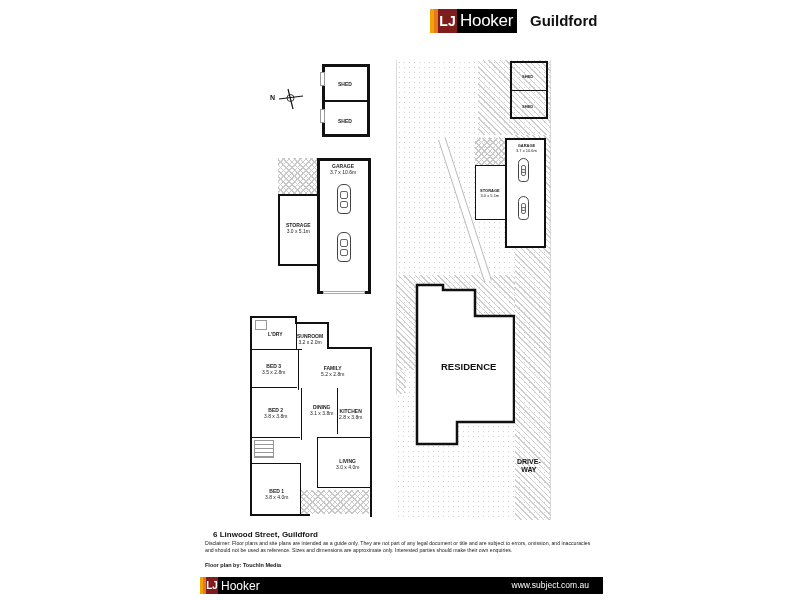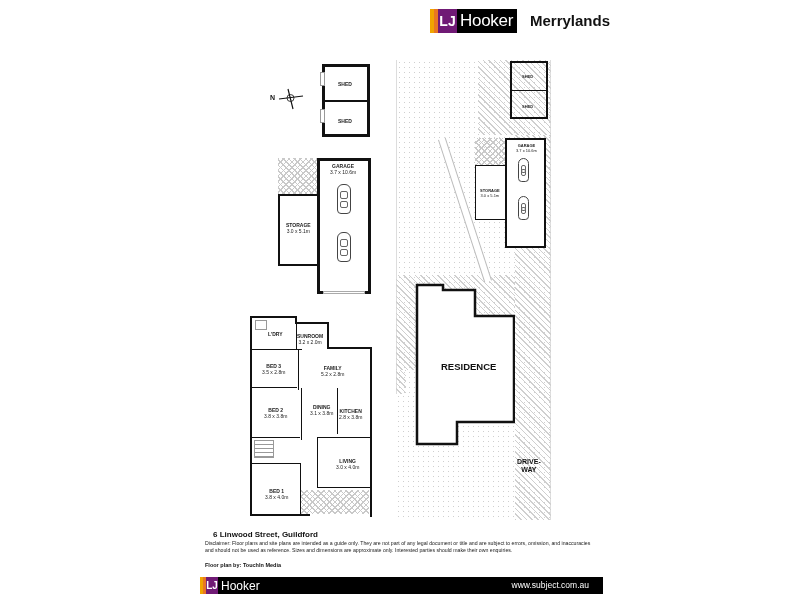--- a/index.html
+++ b/index.html
@@ -3,21 +3,21 @@
 <meta charset="utf-8">
 <style>
   * { box-sizing: border-box; margin: 0; padding: 0; }
   html, body { width: 800px; height: 600px; background: #ffffff; overflow: hidden; }
   body { position: relative; font-family: "Liberation Sans", sans-serif; color: #111; }
   .abs { position: absolute; }
 
   
   .logo { position: absolute; display: flex; align-items: stretch; }
   .logo .bar { width: 4px; }
-  .logo .lj { background: #701a75; color: #fff; font-weight: bold; display:flex; align-items:center; justify-content:center; }
+  .logo .lj { background: #7f1d1d; color: #fff; font-weight: bold; display:flex; align-items:center; justify-content:center; }
   .logo .name { background: #000; color: #fff; display:flex; align-items:center; }
   .hdr-logo { left: 430px; top: 9px; height: 24px; }
   .hdr-logo .b1 { background: #f0a500; }
   .hdr-logo .b2 { background: #e87722; }
   .hdr-logo .lj { font-size: 14px; width: 19px; }
   .hdr-logo .name { font-size: 17px; padding: 0 4px 0 3px; letter-spacing: -0.3px; }
   .hdr-office { position:absolute; left: 530px; top: 12px; font-size: 15px; font-weight: bold; color: #111; }
 
   
   .wall { position: absolute; background: #111; }
@@ -56,21 +56,21 @@
 </style>
 </head>
 <body>
 
 <div class="logo hdr-logo">
   <div class="bar b1"></div>
   <div class="bar b2"></div>
   <div class="lj">LJ</div>
   <div class="name">Hooker</div>
 </div>
-<div class="hdr-office">Merrylands</div>
+<div class="hdr-office">Guildford</div>
 
 <div class="abs" style="left:270px; top:88px; width:36px; height:22px;">
   <span class="abs" style="left:0; top:6px; font-size:7px; font-weight:bold;">N</span>
   <svg class="abs" style="left:8px; top:0;" width="26" height="22" viewBox="0 0 26 22">
     <line x1="1" y1="11" x2="25" y2="8" stroke="#111" stroke-width="1.2"></line>
     <line x1="10" y1="1" x2="15" y2="21" stroke="#111" stroke-width="1.2"></line>
     <circle cx="12.5" cy="10" r="3.5" fill="none" stroke="#111" stroke-width="0.8"></circle>
   </svg>
 </div>
 

